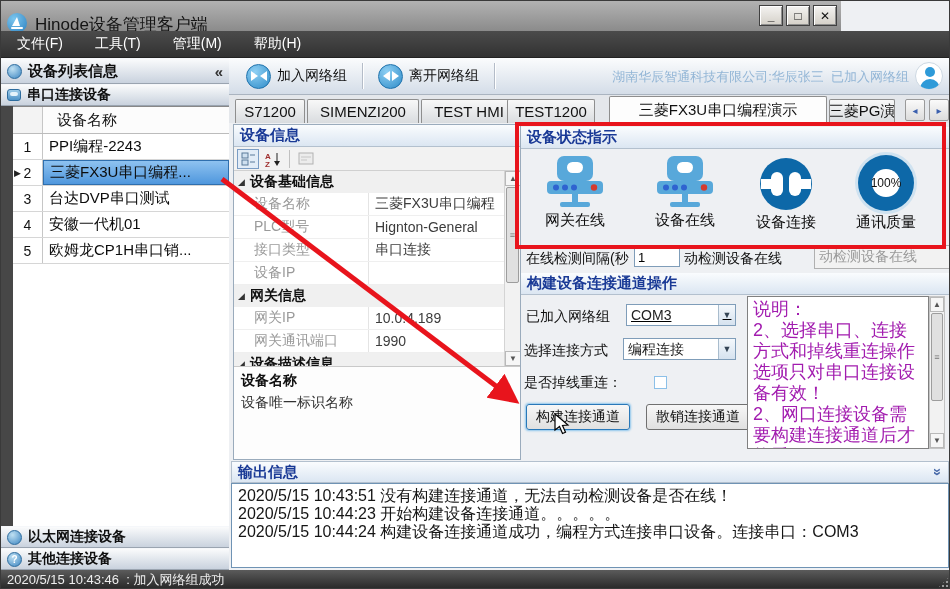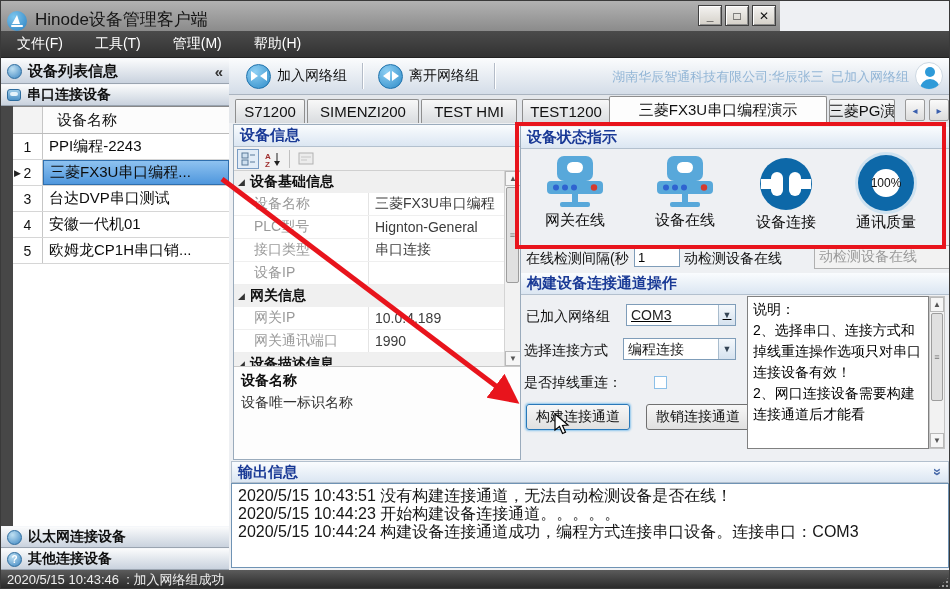--- a/index.html
+++ b/index.html
@@ -1,21 +1,21 @@
 <!DOCTYPE html>
 <html><head>
 <meta charset="utf-8">
 <style>
   html,body{margin:0;padding:0;background:#555;}
   *{box-sizing:border-box;font-family:"Liberation Sans","DejaVu Sans",sans-serif;}
   .window{position:relative;width:950px;height:589px;background:#eef0f3;overflow:hidden;border:1px solid #3a3a3a;}
 
   
-  .titlebar{position:absolute;left:0;top:0;width:779px;height:30px;
-    background:linear-gradient(#b2b2b2,#8b8b8b);display:flex;align-items:flex-end;padding:0 6px;}
+  .titlebar{position:absolute;left:0;top:0;width:840px;height:30px;
+    background:linear-gradient(#b2b2b2,#8b8b8b);display:flex;align-items:flex-start;padding:12px 6px;}
   .app-icon{width:20px;height:20px;border-radius:50%;
     background:radial-gradient(circle at 35% 30%,#7cc6ee,#2a7fc0);position:relative;flex:0 0 auto;}
   .app-icon:before{content:"";position:absolute;left:5px;top:4px;border-left:5px solid transparent;
     border-right:3px solid transparent;border-bottom:9px solid #fff;}
   .app-icon:after{content:"";position:absolute;left:4px;top:14px;width:12px;height:2px;background:#fff;border-radius:1px;}
   .title-text{margin-left:8px;font-size:17px;color:#151515;}
   .win-controls{position:absolute;right:4px;top:4px;display:flex;gap:3px;}
   .win-btn{width:24px;height:21px;background:linear-gradient(#f4f3f1,#d4d0c8);
     border:1px solid #404040;box-shadow:inset 1px 1px 0 #fff,inset -1px -1px 0 #8f8f8f;
     font-size:12px;font-weight:bold;color:#111;display:flex;align-items:center;justify-content:center;line-height:1;}
@@ -121,21 +121,21 @@
   .combo{position:absolute;height:22px;background:#fff;border:1px solid #7f9db9;display:flex;}
   .combo .val{flex:1;font-size:14px;color:#222;padding:2px 4px;overflow:hidden;white-space:nowrap;}
   .combo .drop{width:17px;background:linear-gradient(#f4f8fc,#d6e2ef);border-left:1px solid #a9bccd;
     font-size:9px;color:#345;display:flex;align-items:center;justify-content:center;}
   .checkbox{position:absolute;width:13px;height:13px;background:#fff;border:1px solid #8cc0e8;}
   .push-btn{position:absolute;height:26px;background:linear-gradient(#f7f7f7,#e0e0e0);border:1px solid #707070;
     border-radius:3px;font-size:14px;color:#111;display:flex;align-items:center;justify-content:center;}
   .push-btn.focus{border:1px solid #2a78b8;box-shadow:0 0 2px 1px #8ec6ec;}
   .note-box{position:absolute;left:226px;top:173px;width:182px;height:153px;background:#fff;border:1px solid #808080;
     padding:2px 5px;overflow:hidden;}
-  .note-box p{margin:0;font-size:14px;line-height:21px;color:#000000;}
+  .note-box p{margin:0;font-size:18px;line-height:21px;color:#a21caf;}
   .note-scroll{position:absolute;left:408px;top:173px;width:16px;height:153px;background:#f2f2f2;border:1px solid #c4c4c4;}
 
   
   .out-hdr{position:absolute;left:2px;top:403px;width:718px;height:22px;background:linear-gradient(#fafcfe,#dbe6f2);
     border:1px solid #b3c0ce;display:flex;align-items:center;padding:0 6px;
     font-size:15px;font-weight:bold;color:#1a3a96;}
   .out-chevron{margin-left:auto;transform:rotate(90deg);font-size:14px;font-weight:bold;color:#4668a8;}
   .out-box{position:absolute;left:2px;top:425px;width:718px;height:85px;background:#fff;border:1px solid #6f93b4;
     padding:3px 6px;overflow:hidden;}
   .out-line{font-size:16px;line-height:18px;color:#151515;white-space:pre;}
@@ -249,21 +249,21 @@
       <span class="avatar">
           <span class="head"></span>
           <span class="body"></span>
         </span>
     </div>
 
     <div class="tabstrip">
       <span class="tab" style="left:6px;width:70px;">S71200</span>
       <span class="tab" style="left:78px;width:112px;">SIMENZI200</span>
       <span class="tab" style="left:192px;width:96px;">TEST HMI</span>
-      <span class="tab" style="left:293px;width:88px;">TEST1200</span>
+      <span class="tab" style="left:278px;width:88px;">TEST1200</span>
       <span class="tab active" style="left:380px;width:218px;">三菱FX3U串口编程演示</span>
       <span class="tab" style="left:600px;width:66px;">三菱PG演</span>
       <span class="tab-scroll" style="left:676px;">◂</span>
       <span class="tab-scroll" style="left:700px;">▸</span>
     </div>
 
     <div class="device-panel">
       <div class="panel-hdr">设备信息</div>
       <div class="pg-toolbar">
         <span class="pg-ico pressed">

